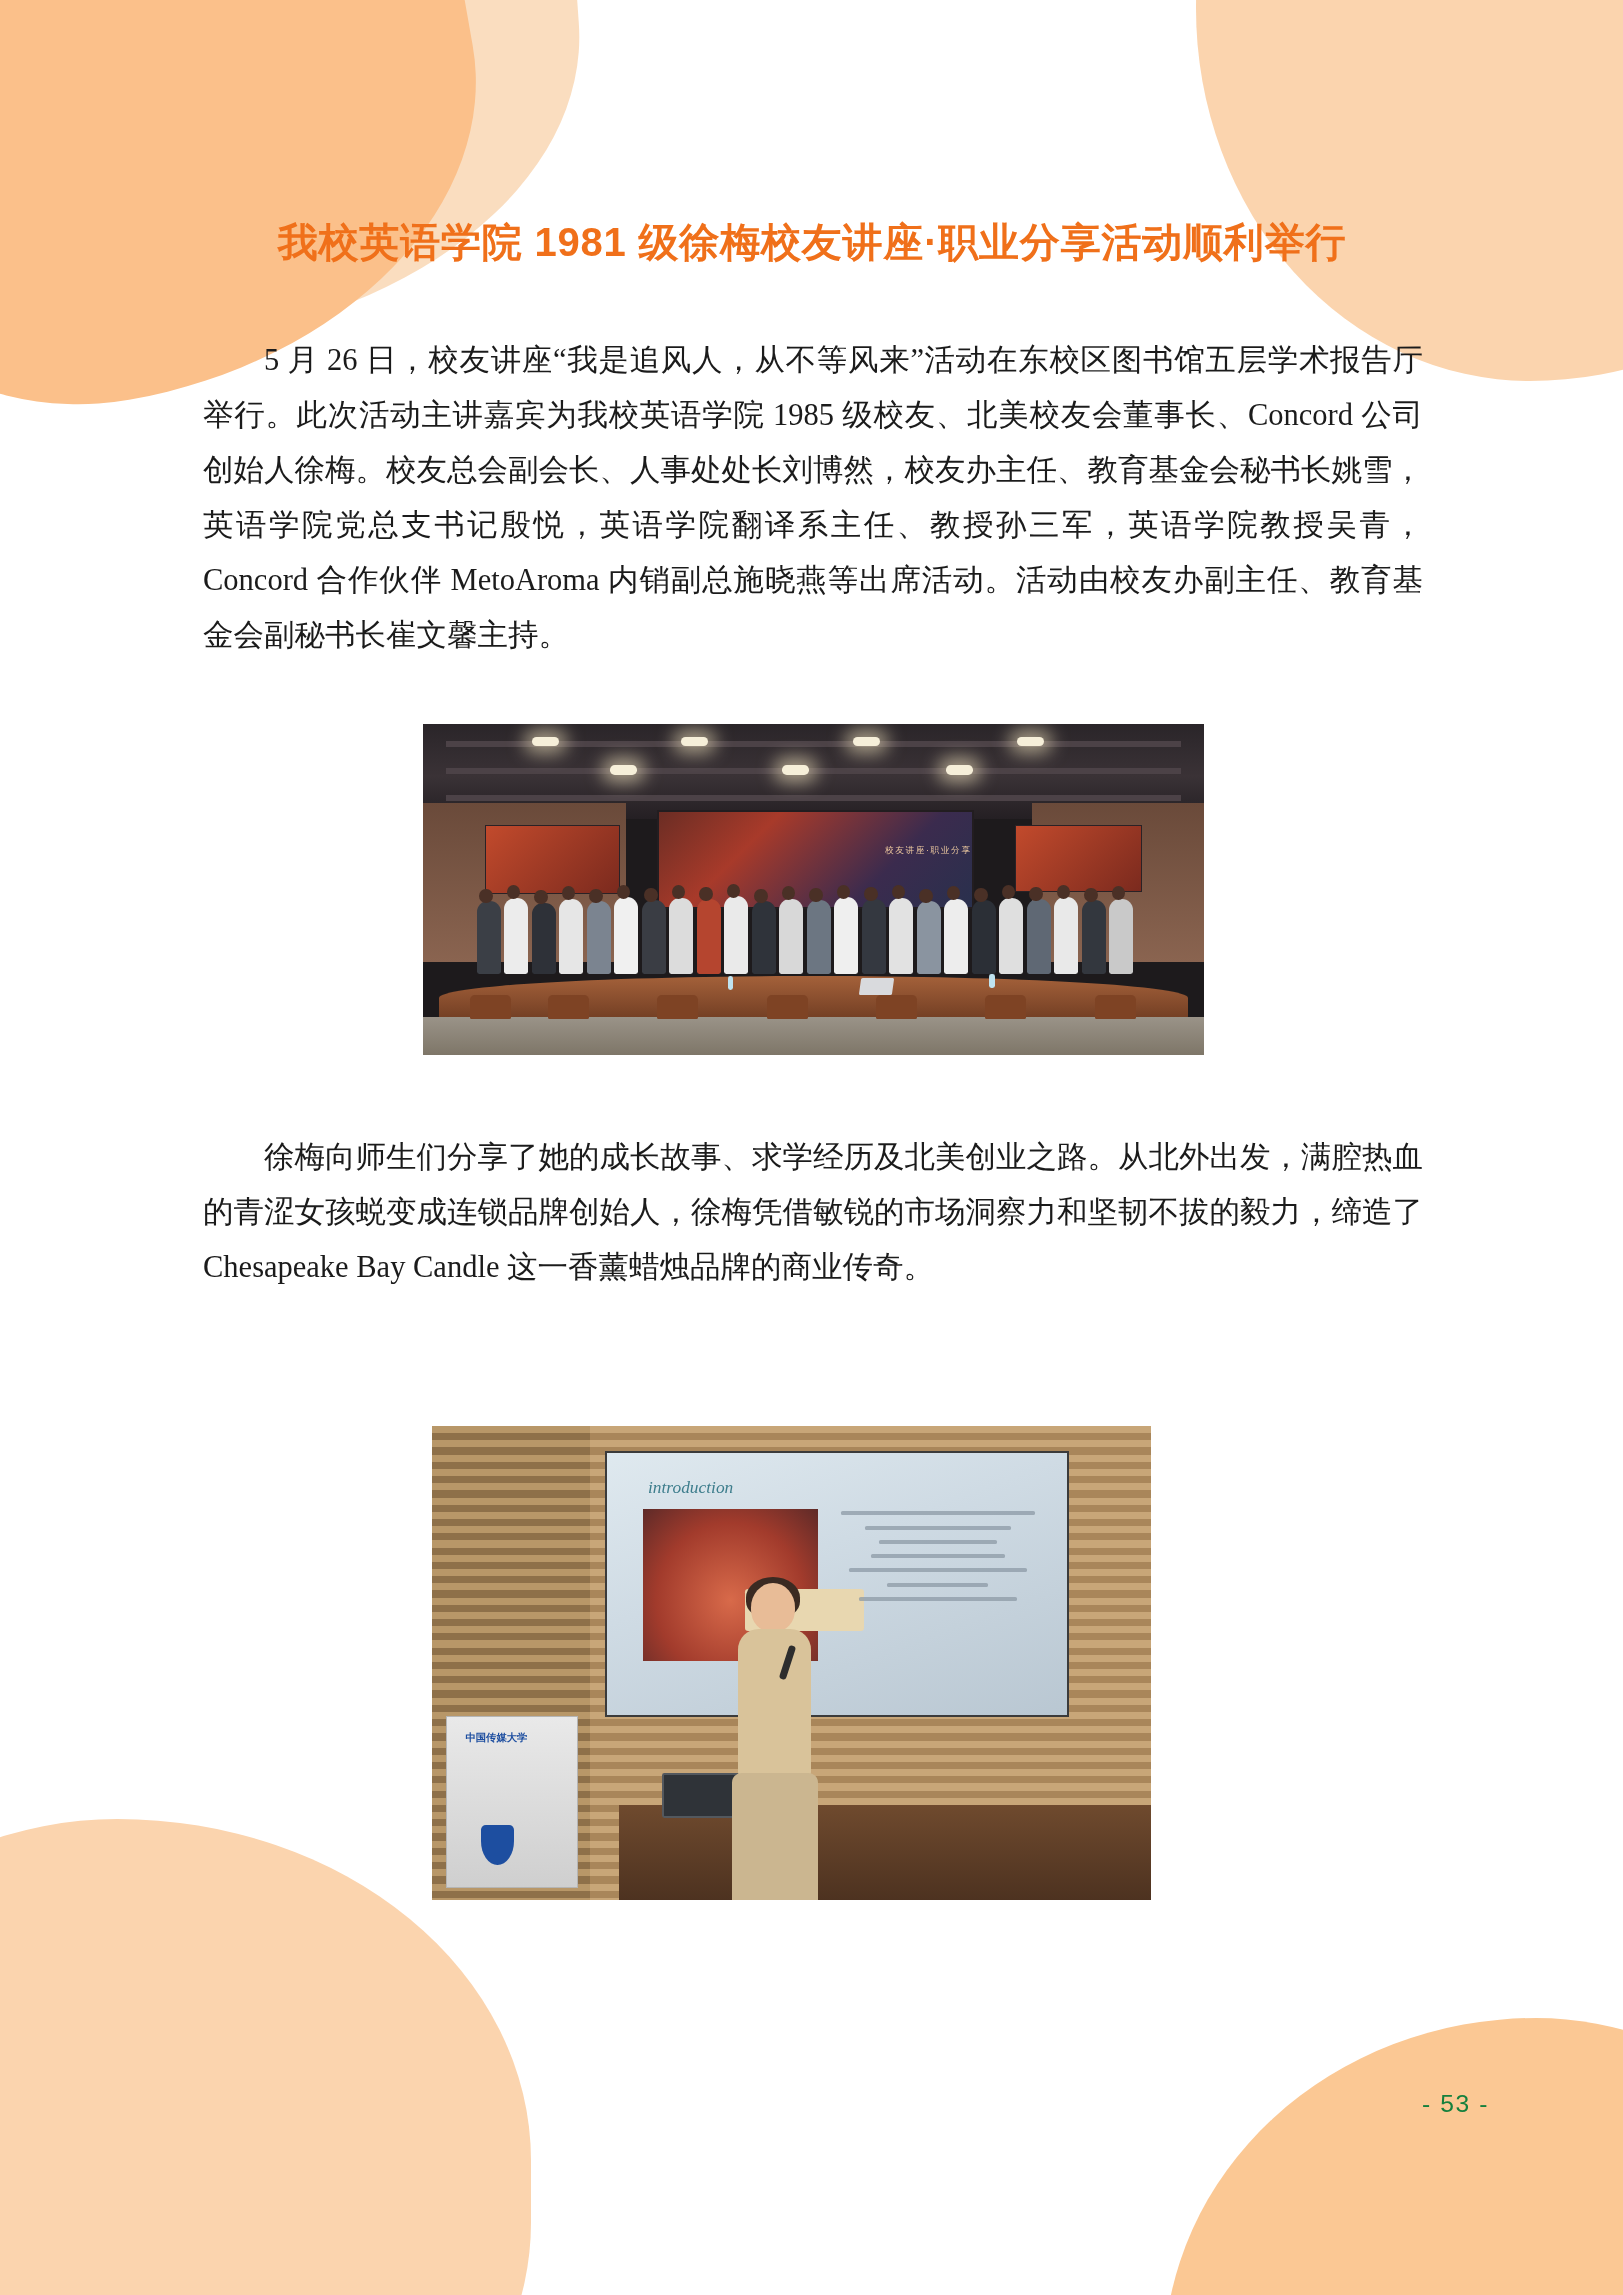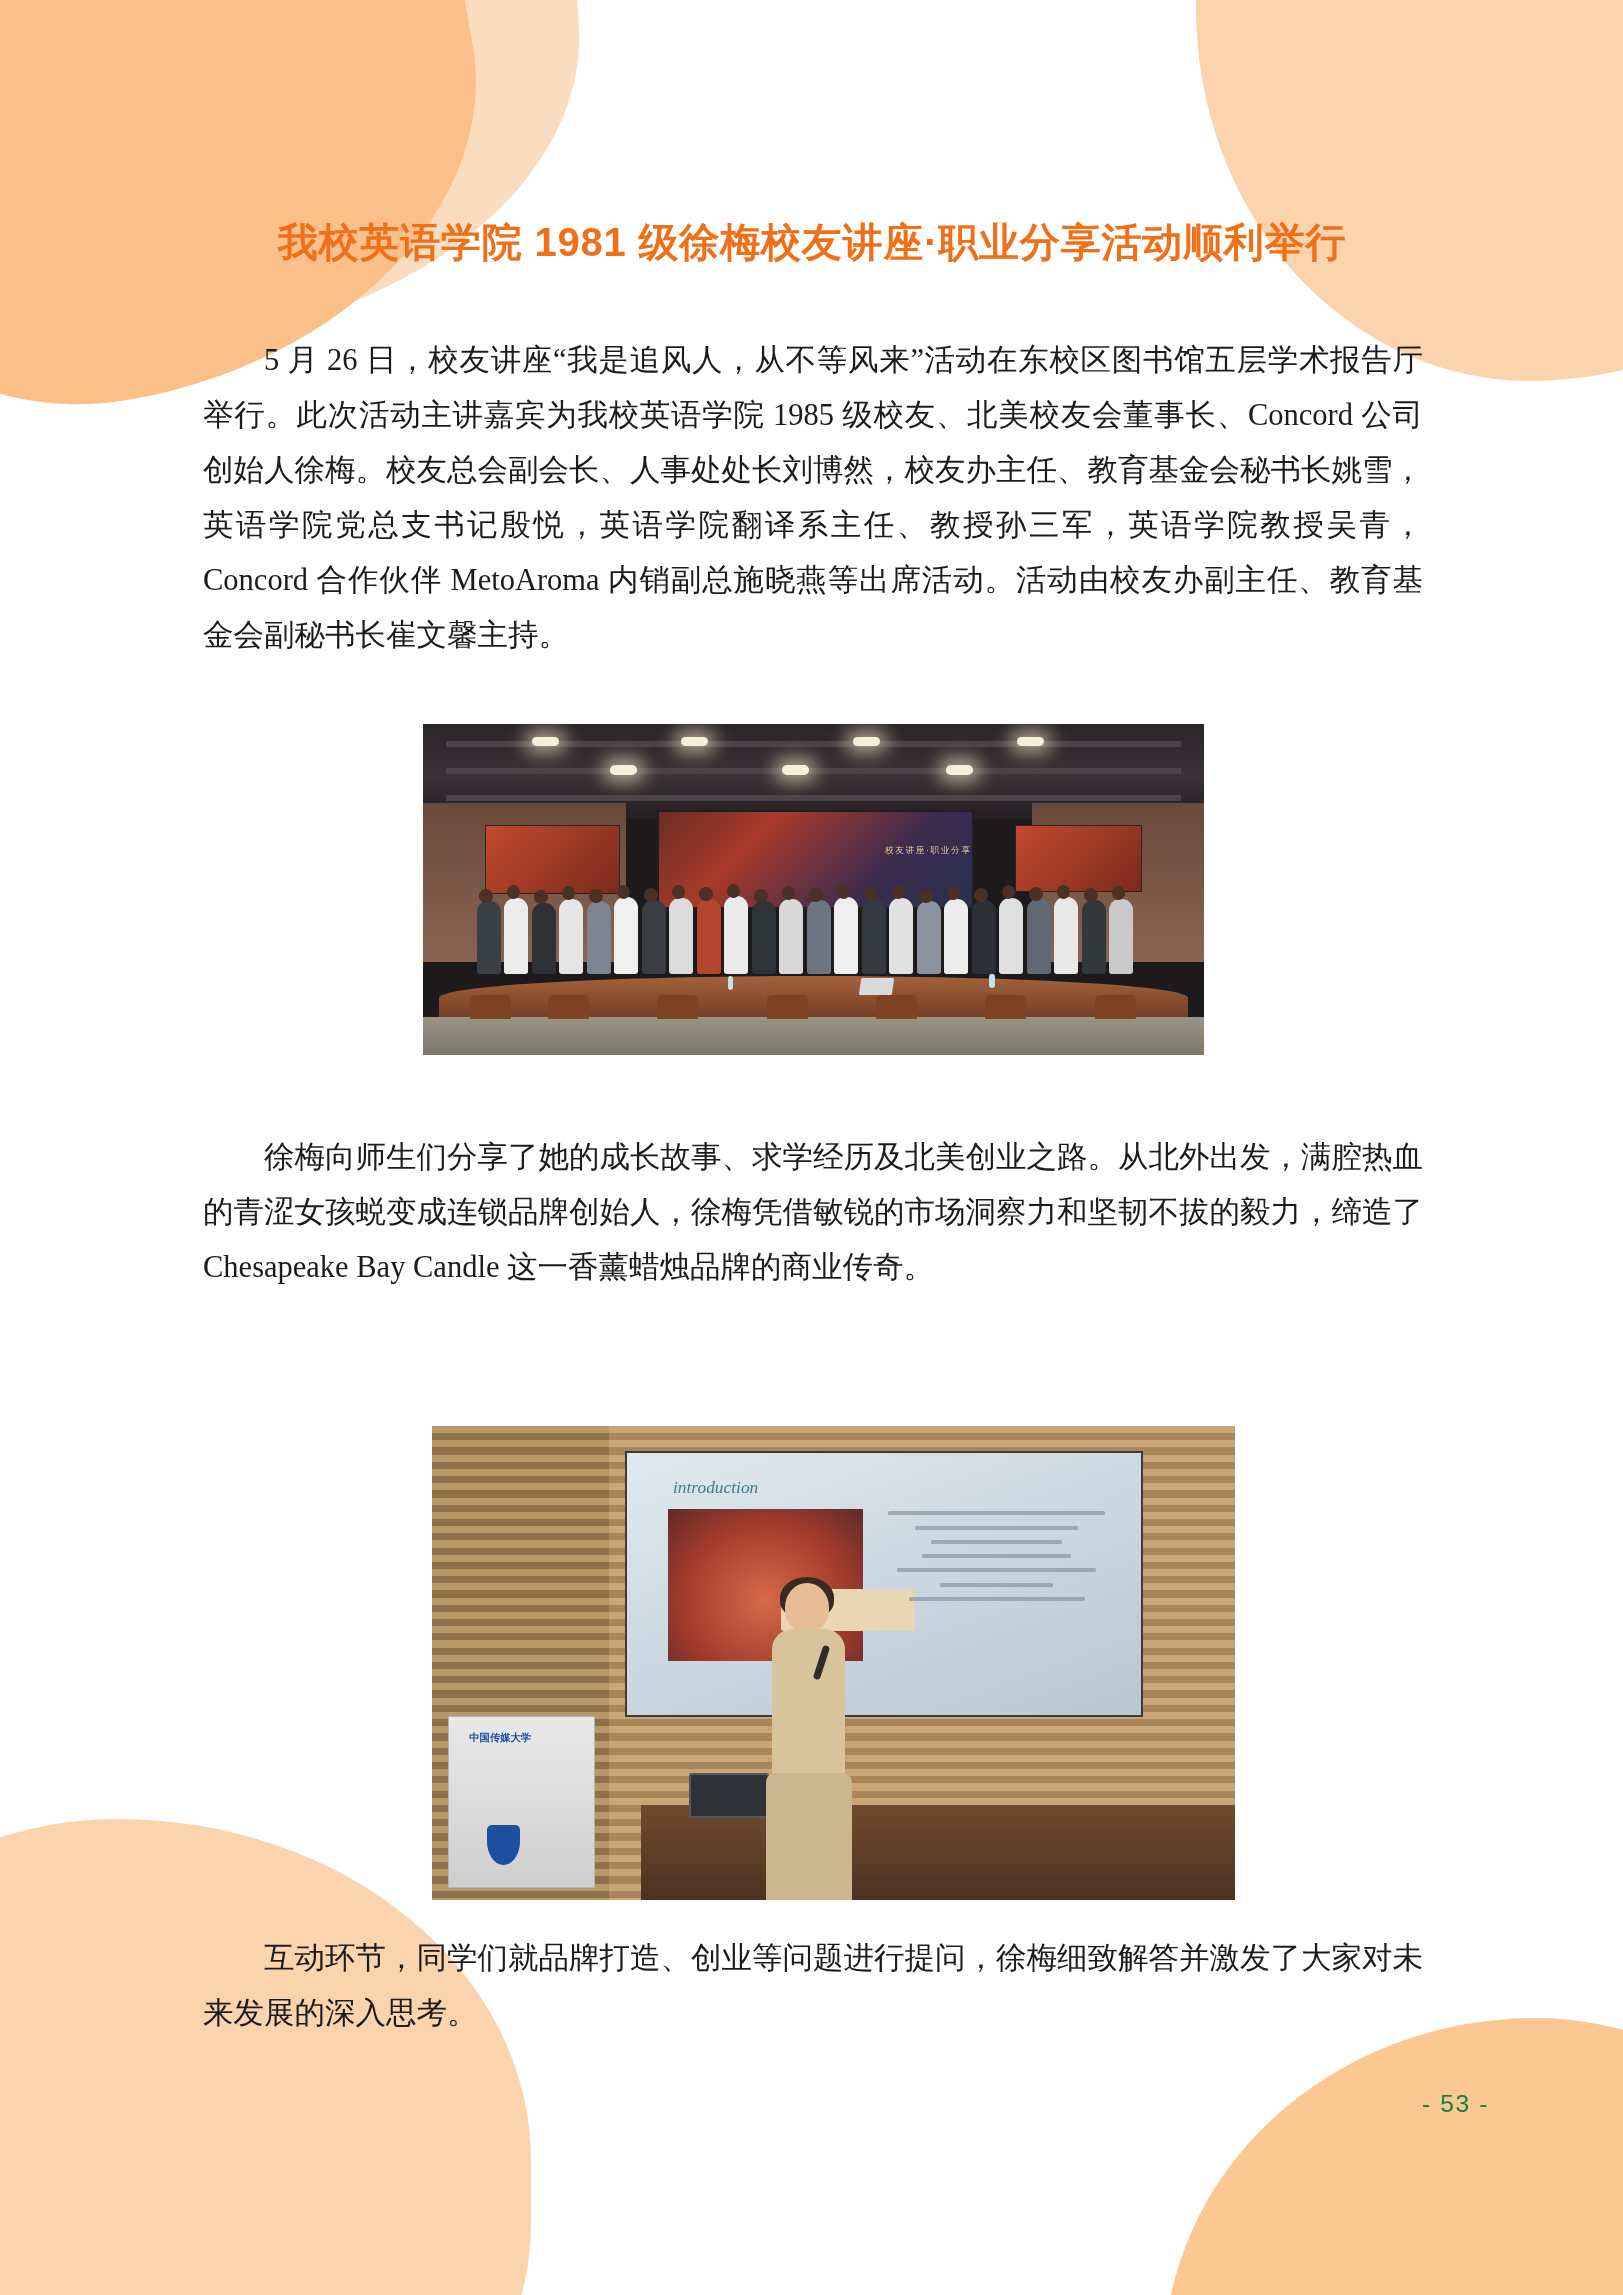--- a/index.html
+++ b/index.html
@@ -213,21 +213,21 @@
   .p1-laptop {
     position:absolute; width:33px; height:17.4px; background:#d9dadd;
     transform: skewX(-8deg); border-radius:1.6px;
   }
 
   
   .photo2 {
     position: absolute;
     left: 432px;
     top: 1426px;
-    width: 803px;
+    width: 719px;
     height: 474px;
     background: #8b5cf6;
     overflow: hidden;
   }
   .p2-wall {
     position:absolute; left:0; top:0; width:100%; height:100%;
     background: repeating-linear-gradient(180deg,#c8a678 0px,#c8a678 7.1px,#a9865a 7.1px,#a9865a 14.3px);
   }
   .p2-wallL {
     position:absolute; left:0; top:0; width:22%; height:100%;
@@ -454,20 +454,17 @@
         <div class="p2-skirt"></div>
         <div class="p2-mic"></div>
       </div>
 
       <div class="p2-podium">
         <div class="p2-podium-logo">中国传媒大学</div>
         <div class="p2-shield"></div>
       </div>
     </div>
 
-    <div class="body-col" style="top:1931px;">
-      <p class="para">互动环节，同学们就品牌打造、创业等问题进行提问，徐梅细致解答并激发了大家对未来发展的深入思考。</p>
-    </div>
 
     <div class="page-number">- 53 -</div>
   </div>
 </div>
 
 
 </body></html>

